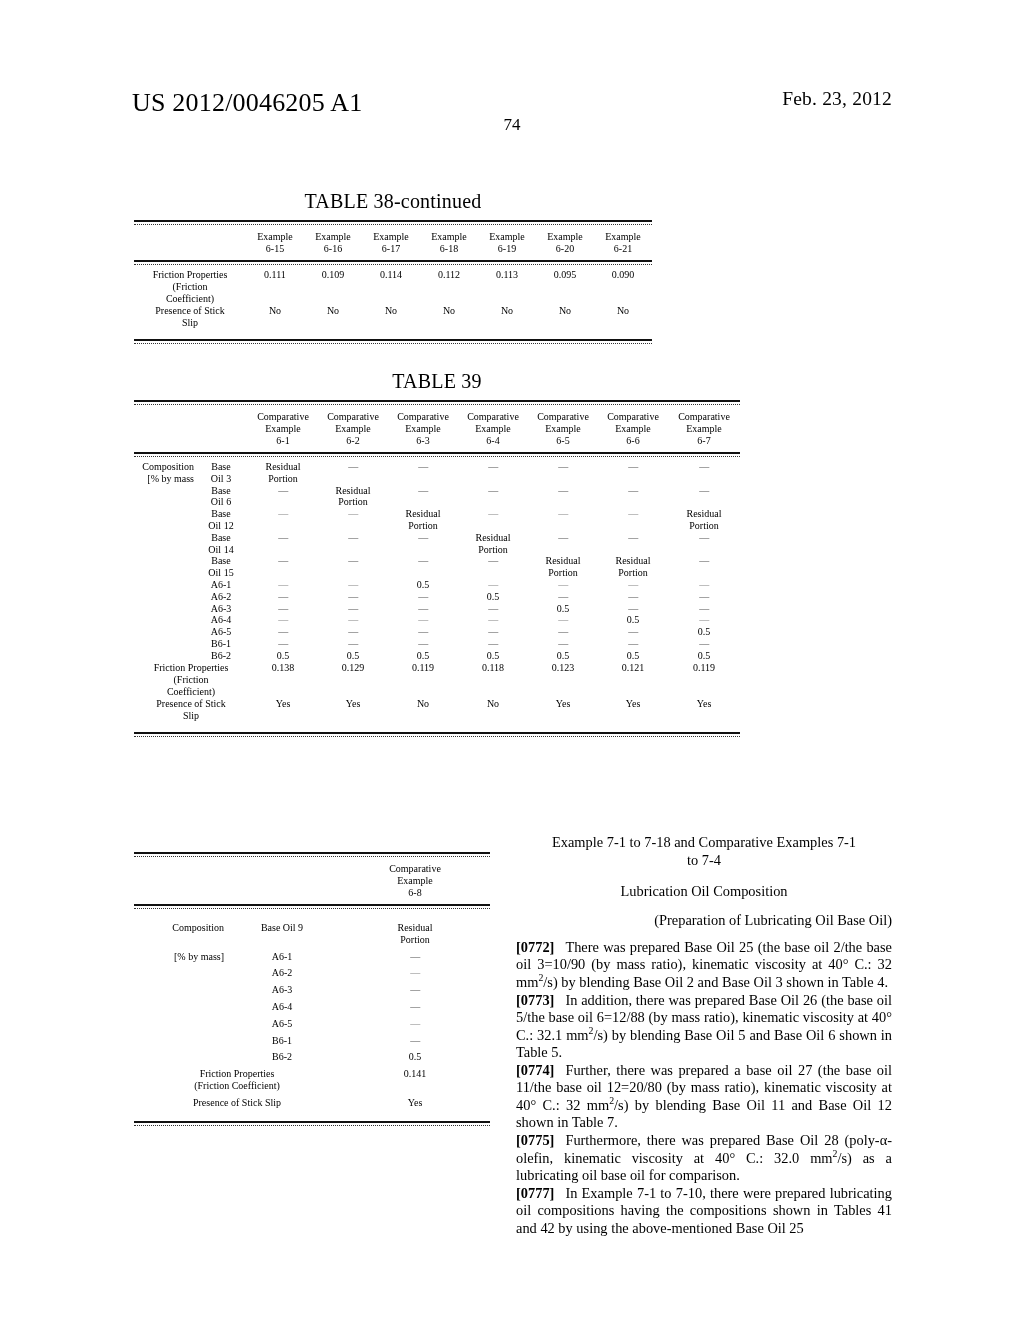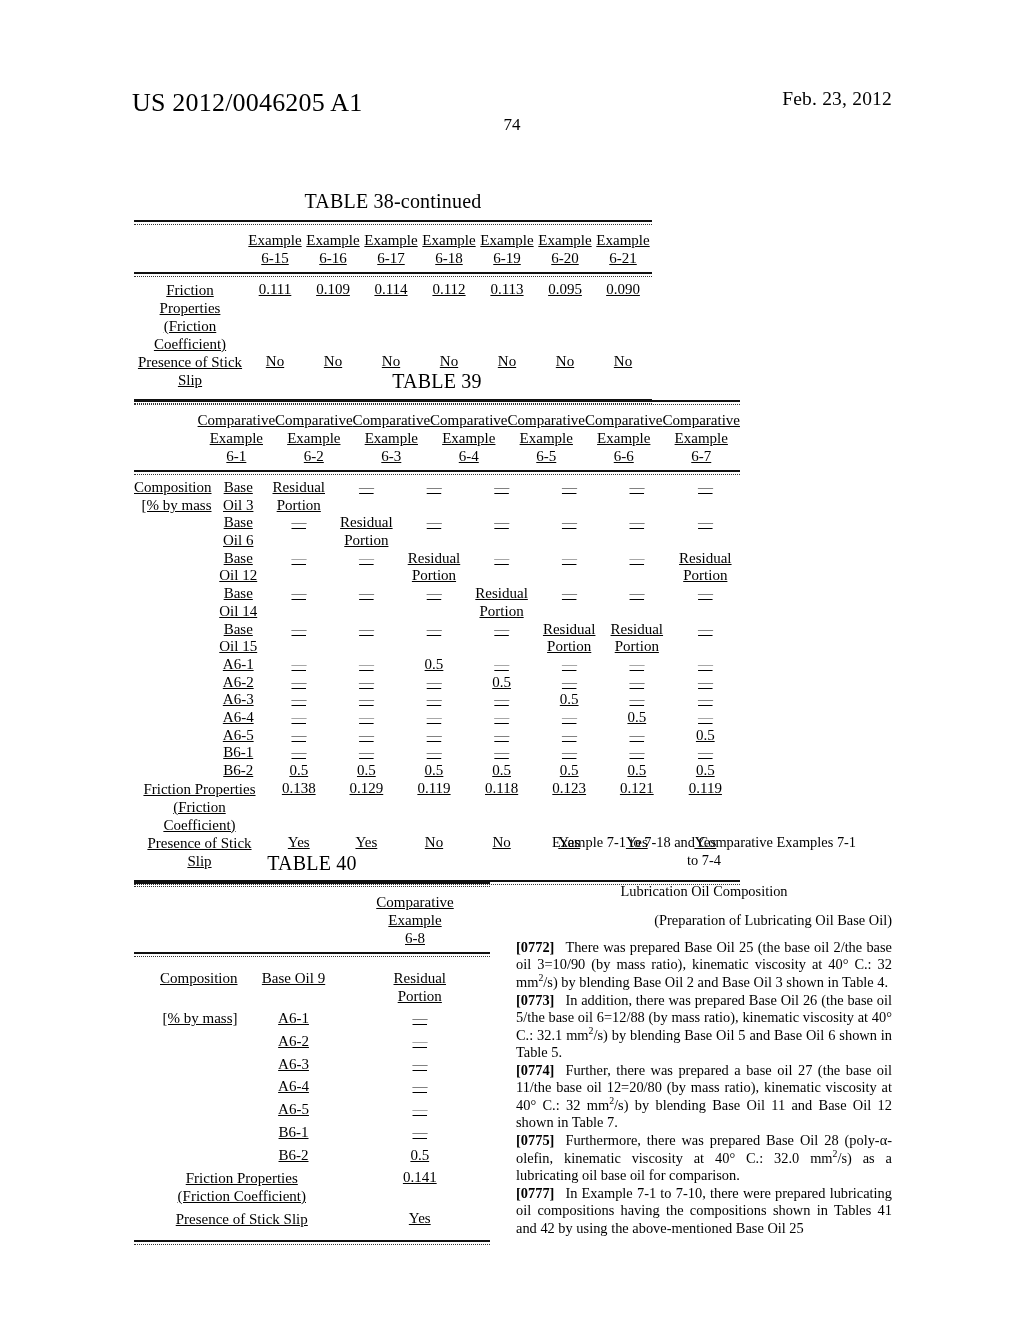--- a/index.html
+++ b/index.html
@@ -76,23 +76,22 @@
   .rule-bottom {
     border-top: 2.5px solid #111;
     border-bottom: 1px dotted #333;
     height: 2px;
     font-size: 0;
     line-height: 0;
   }
   table.ptab {
     border-collapse: collapse;
     width: 100%;
-    font-size: 15px;
+    font-size: 10px;
     line-height: 1.18;
-    text-decoration: underline;
   }
   table.ptab td, table.ptab th {
     padding: 0;
     font-weight: normal;
     vertical-align: top;
   }
   .colhead {
     text-align: center;
     padding-top: 6px !important;
     padding-bottom: 5px !important;
@@ -499,21 +498,20 @@
         </tr>
         <tr class="spacer-row">
           <td colspan="9" style="height:10px"></td>
         </tr>
       </tbody>
   </table>
   <div class="rule-bottom"></div>
 </div>
 
 <div class="tbl-block" id="table40">
-  <div class="tbl-caption">TABLE 40</div>
   <div class="rule-heavy"></div>
   <table class="ptab">
     <colgroup>
         <col style="width:96px">
         <col style="width:110px">
         <col style="width:150px">
       </colgroup>
     <thead>
       <tr>
         <td class="colhead" colspan="2"></td>

